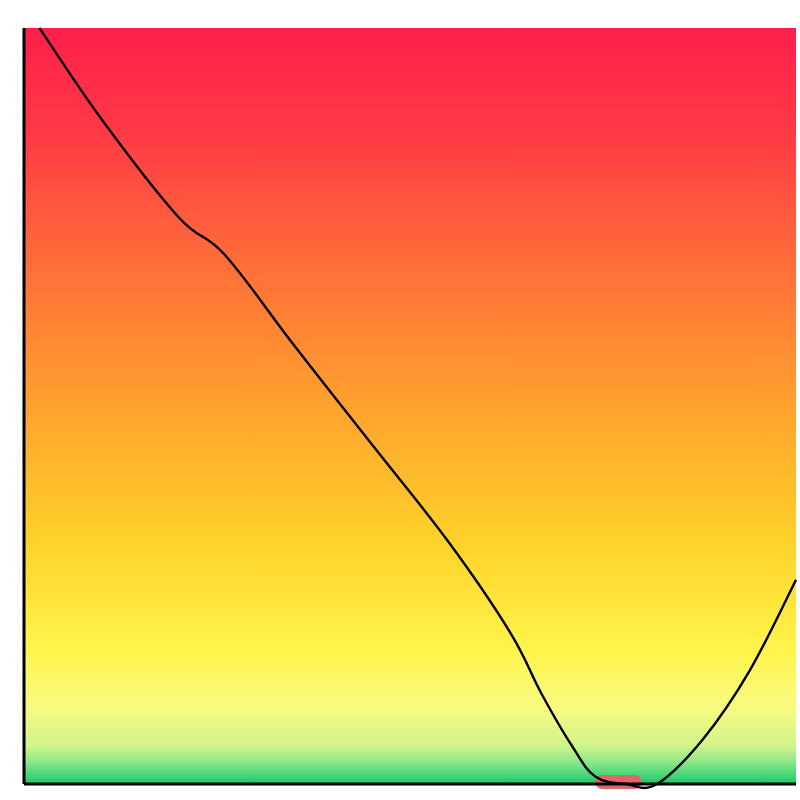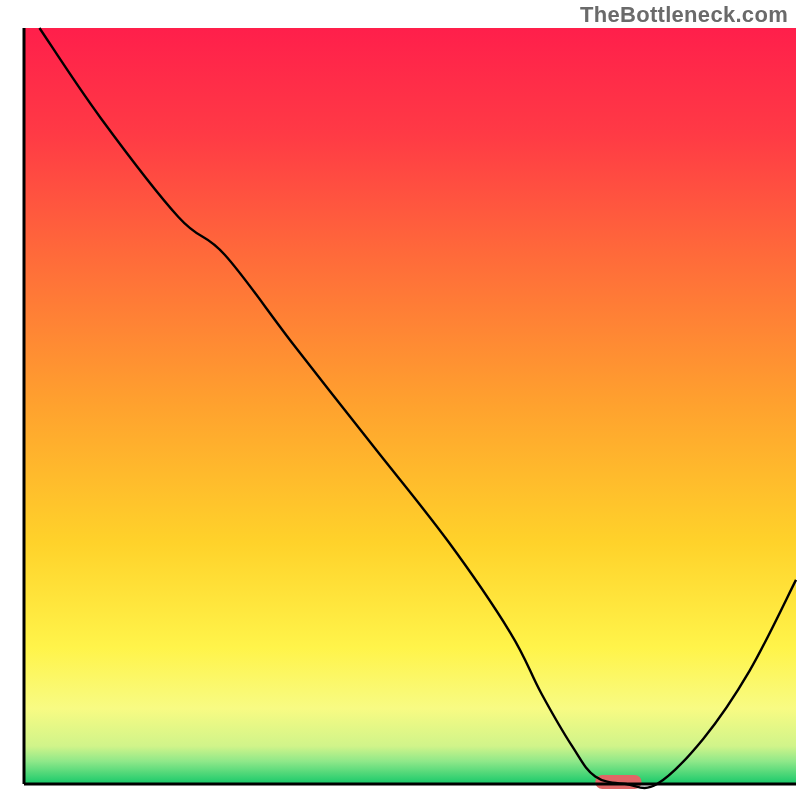--- a/index.html
+++ b/index.html
@@ -30,21 +30,20 @@
     top: 0;
     width: 800px;
     height: 800px;
   }
 </style>
 </head>
 <body>
 
 <div class="frame">
 
-  <div class="watermark">TheBottleneck.com</div>
 
   <svg class="chart" viewBox="0 0 800 800">
     <defs>
       <linearGradient id="bg-grad" x1="0" y1="0" x2="0" y2="1">
           <stop offset="0%" stop-color="#ff1f4b"></stop>
           <stop offset="14%" stop-color="#ff3a45"></stop>
           <stop offset="30%" stop-color="#ff6a3a"></stop>
           <stop offset="50%" stop-color="#ffa22e"></stop>
           <stop offset="68%" stop-color="#ffd22a"></stop>
           <stop offset="82%" stop-color="#fff44a"></stop>

